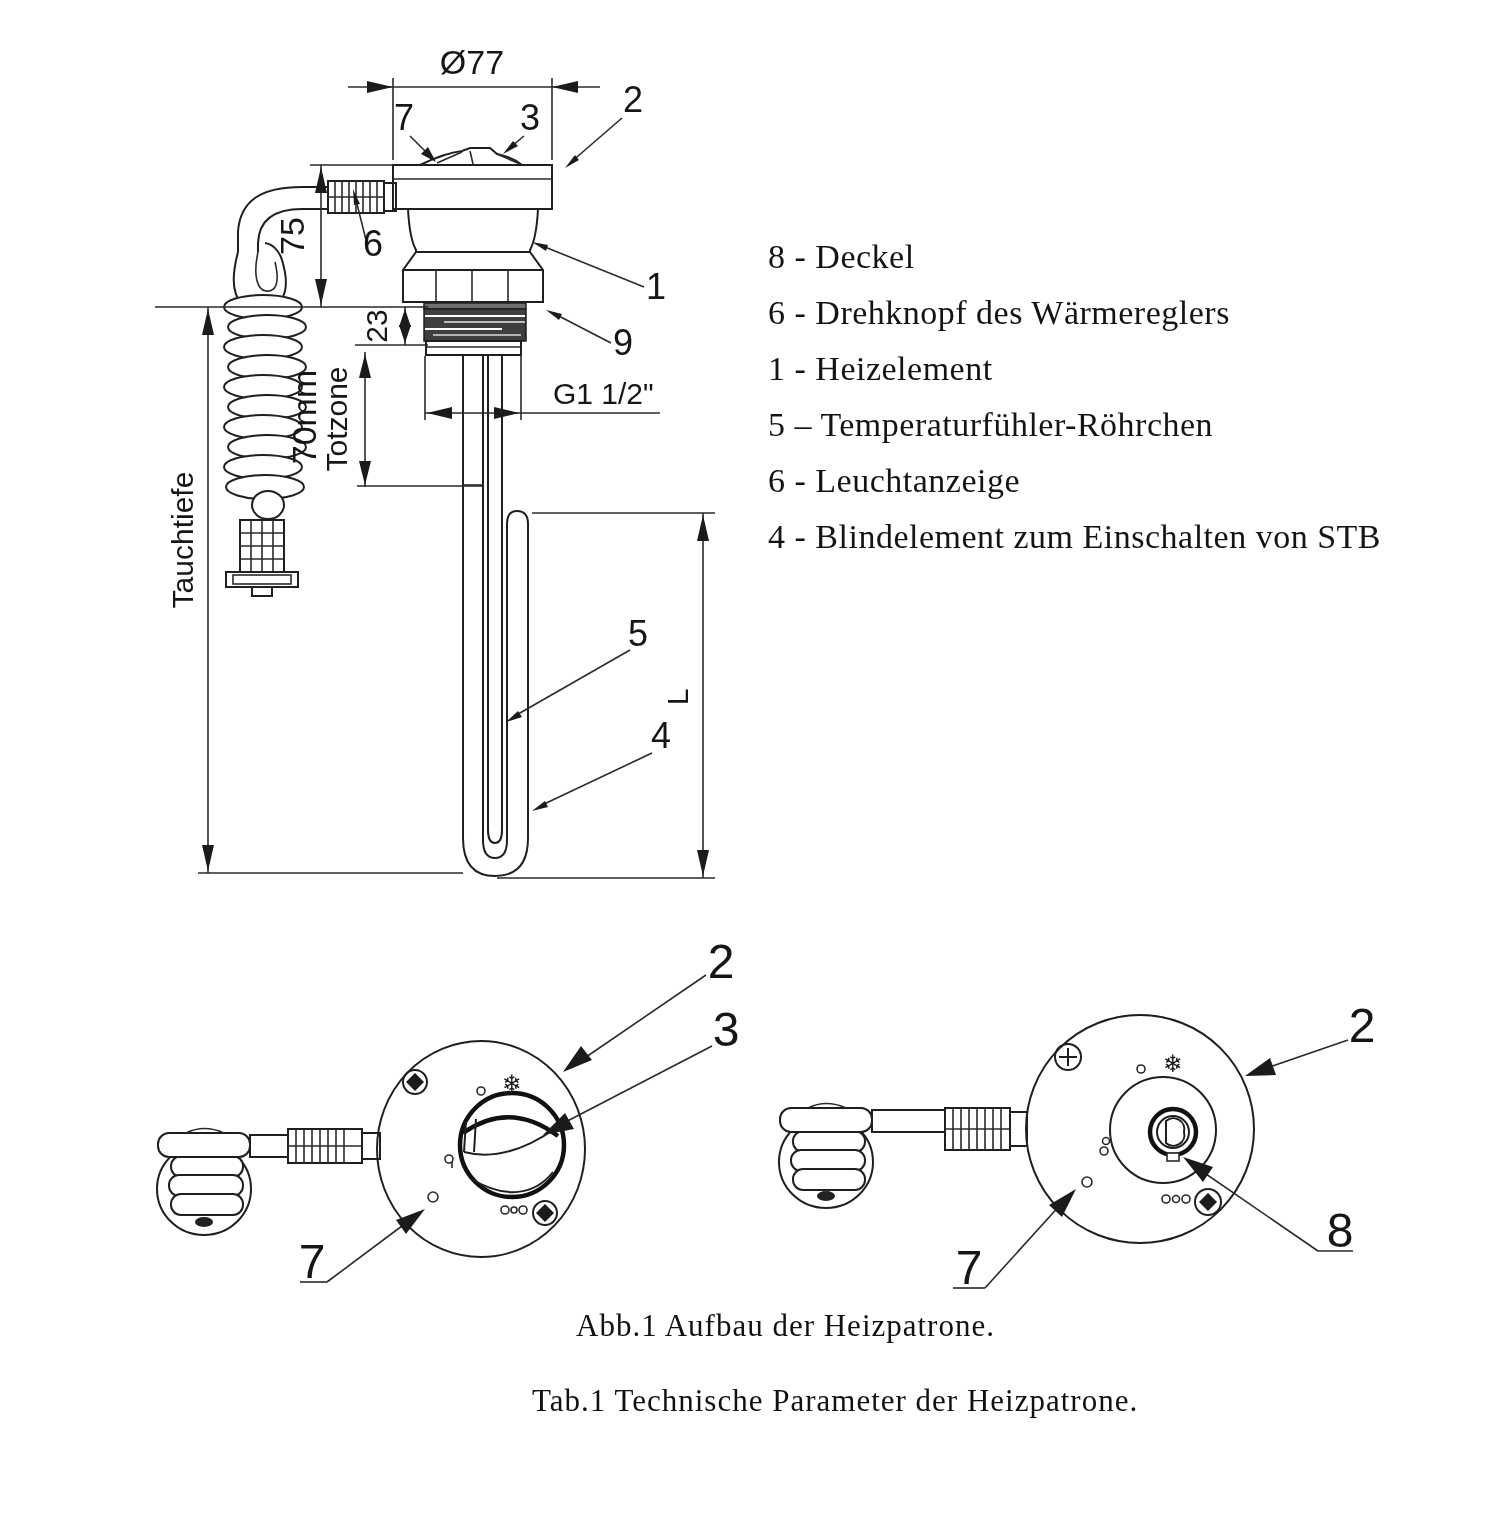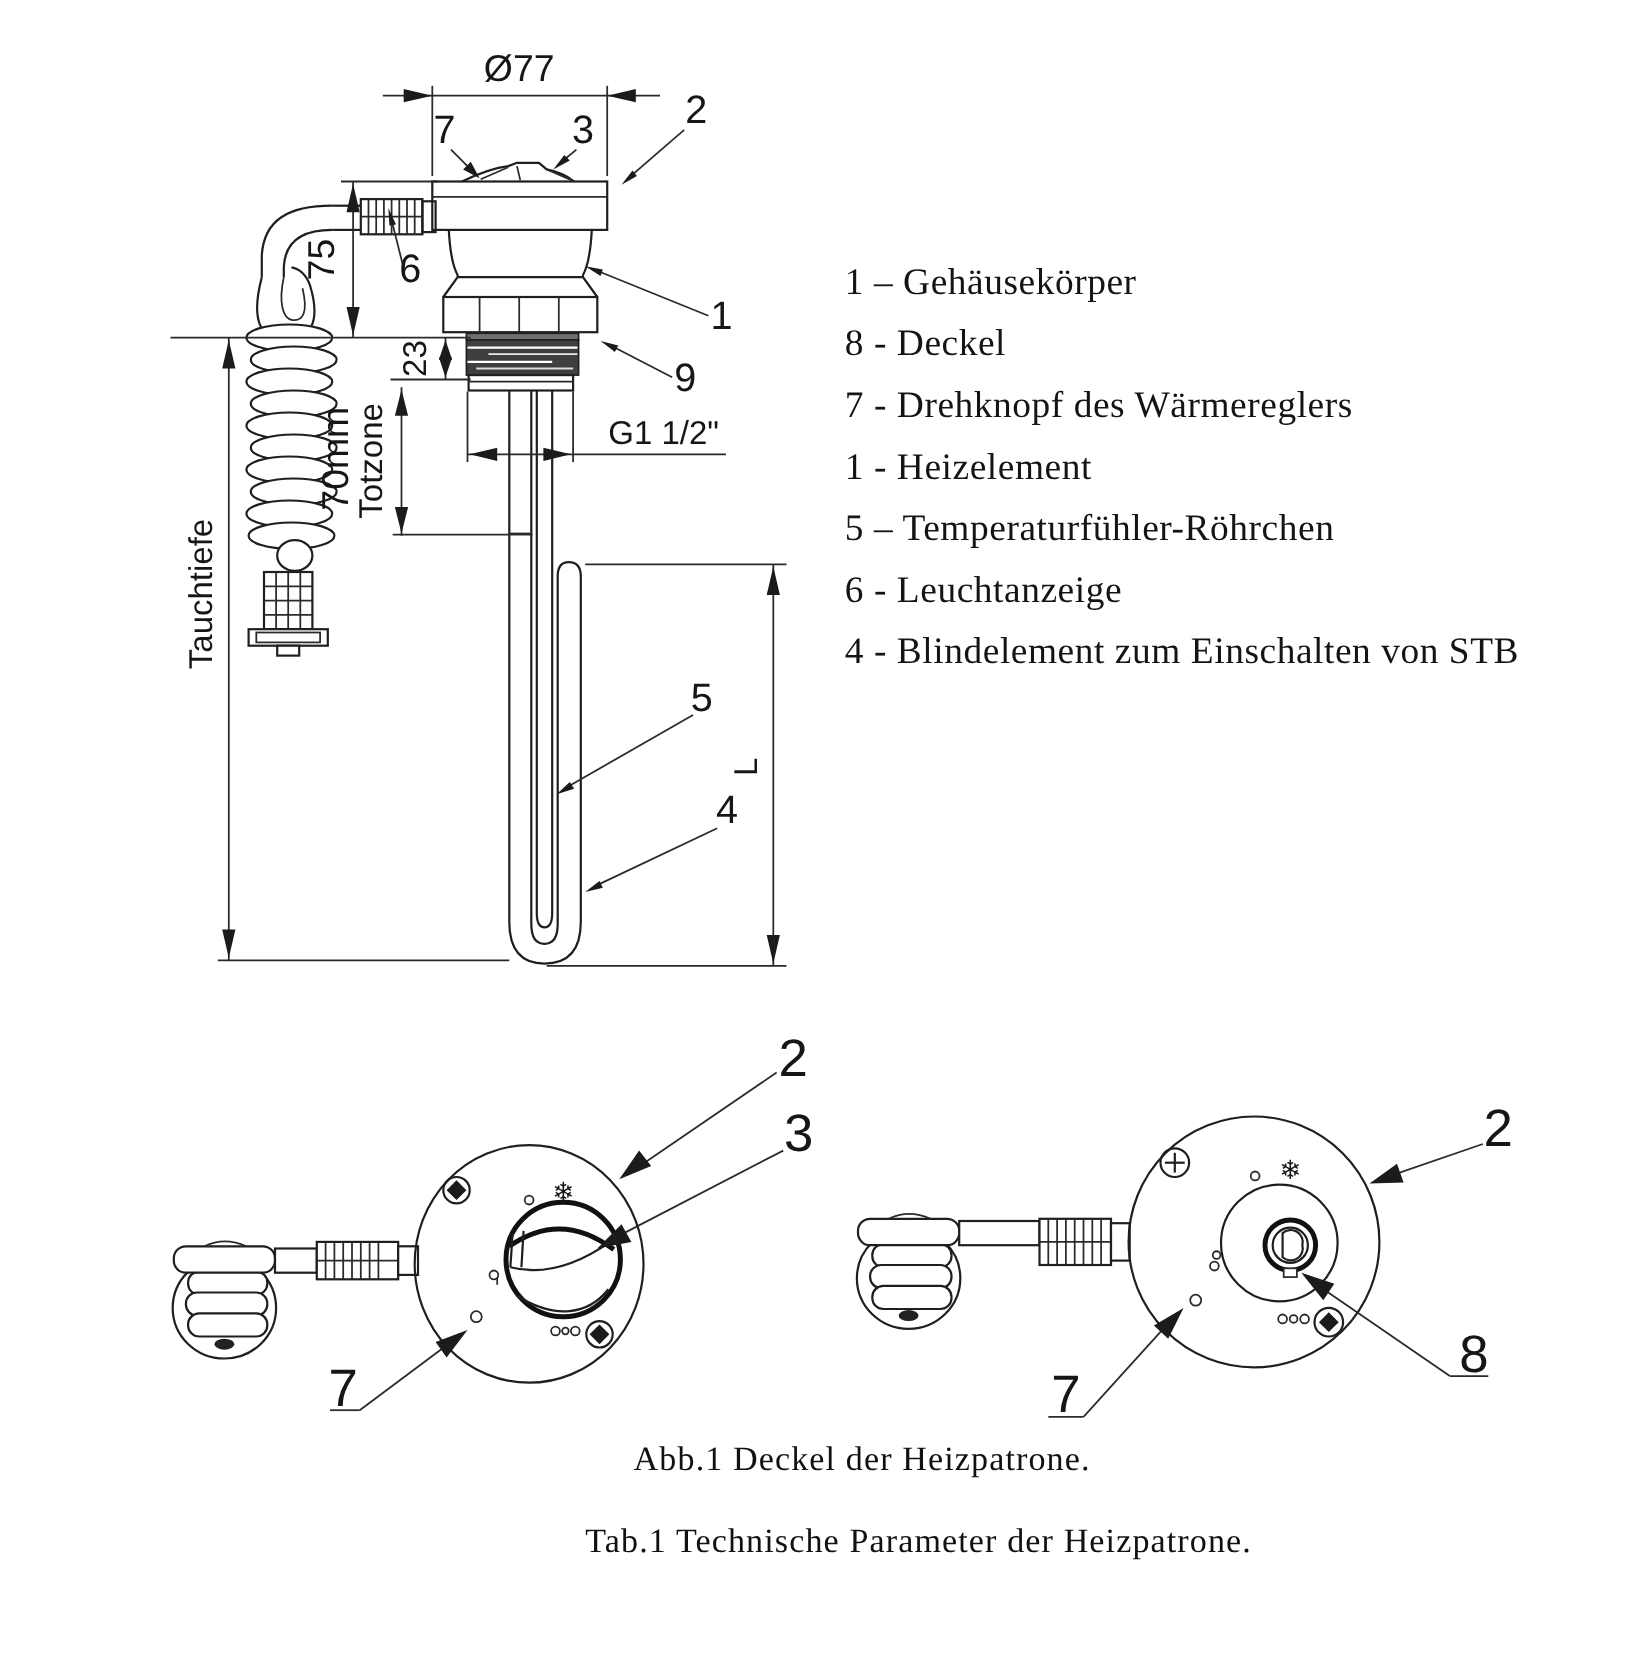--- a/index.html
+++ b/index.html
@@ -374,25 +374,24 @@
     <g>
       <line class="lnthin" x1="953" y1="1288" x2="985" y2="1288"></line>
       <line class="lnthin" x1="985" y1="1288" x2="1062" y2="1203"></line>
       <polygon class="fillb" points="1076,1189 1062,1217 1049,1205"></polygon>
       <text class="callout-big" x="969" y="1284" text-anchor="middle">7</text>
     </g>
   </g>
 </svg>
 
 <div class="legend">
-  <div class="legend-item">1 – Gehäusekörper</div>
   <div class="legend-item">8 - Deckel</div>
-  <div class="legend-item">7 - Drehknopf des Wärmereglers</div>
+  <div class="legend-item">6 - Drehknopf des Wärmereglers</div>
   <div class="legend-item">1 - Heizelement</div>
   <div class="legend-item">5 – Temperaturfühler-Röhrchen</div>
   <div class="legend-item">6 - Leuchtanzeige</div>
   <div class="legend-item">4 - Blindelement zum Einschalten von STB</div>
 </div>
 
-<div class="caption caption-fig">Abb.1 Deckel der Heizpatrone.</div>
+<div class="caption caption-fig">Abb.1 Aufbau der Heizpatrone.</div>
 <div class="caption caption-tab">Tab.1 Technische Parameter der Heizpatrone.</div>
 
 </div>
 
 </body></html>

